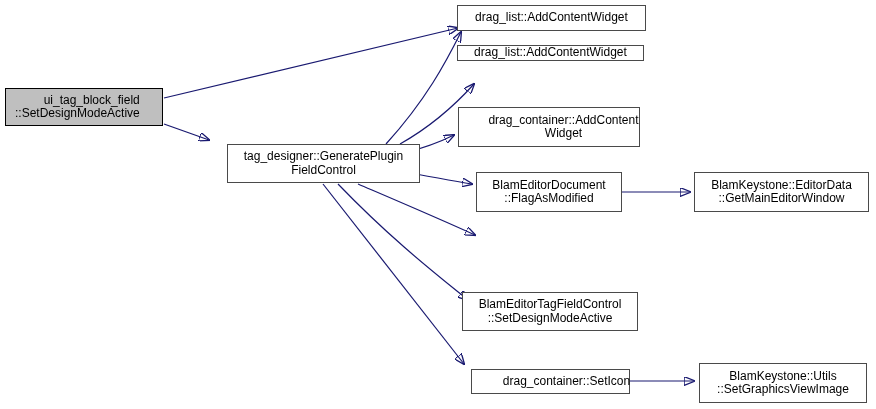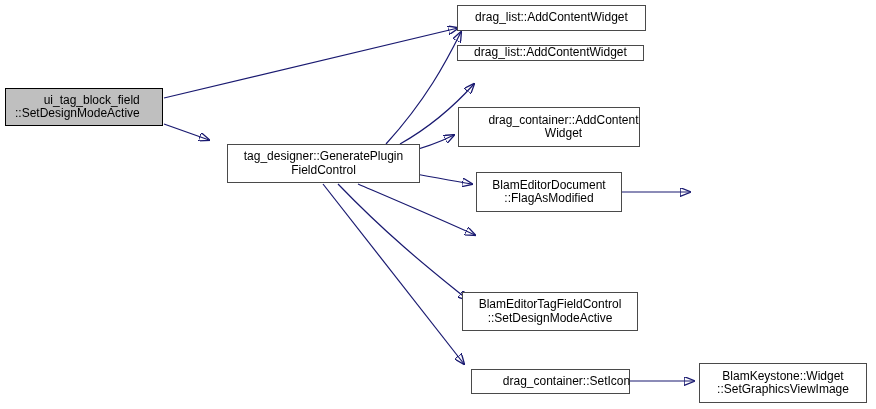--- a/index.html
+++ b/index.html
@@ -85,23 +85,25 @@
   <div class="node n2">drag_list::AddContentWidget</div>
 
   <div class="node n3">drag_list::AddContentWidget</div>
 
   <div class="node n4">drag_container::AddContent
 Widget</div>
 
   <div class="node n5">BlamEditorDocument
 ::FlagAsModified</div>
 
+  <div class="node n6">BlamKeystone::EditorData
+::GetMainEditorWindow</div>
 
 
   <div class="node n8">BlamEditorTagFieldControl
 ::SetDesignModeActive</div>
 
   <div class="node n9">drag_container::SetIcon</div>
 
-  <div class="node n10">BlamKeystone::Widget
+  <div class="node n10">BlamKeystone::Utils
 ::SetGraphicsViewImage</div>
 
 </div>
 
 </body></html>

